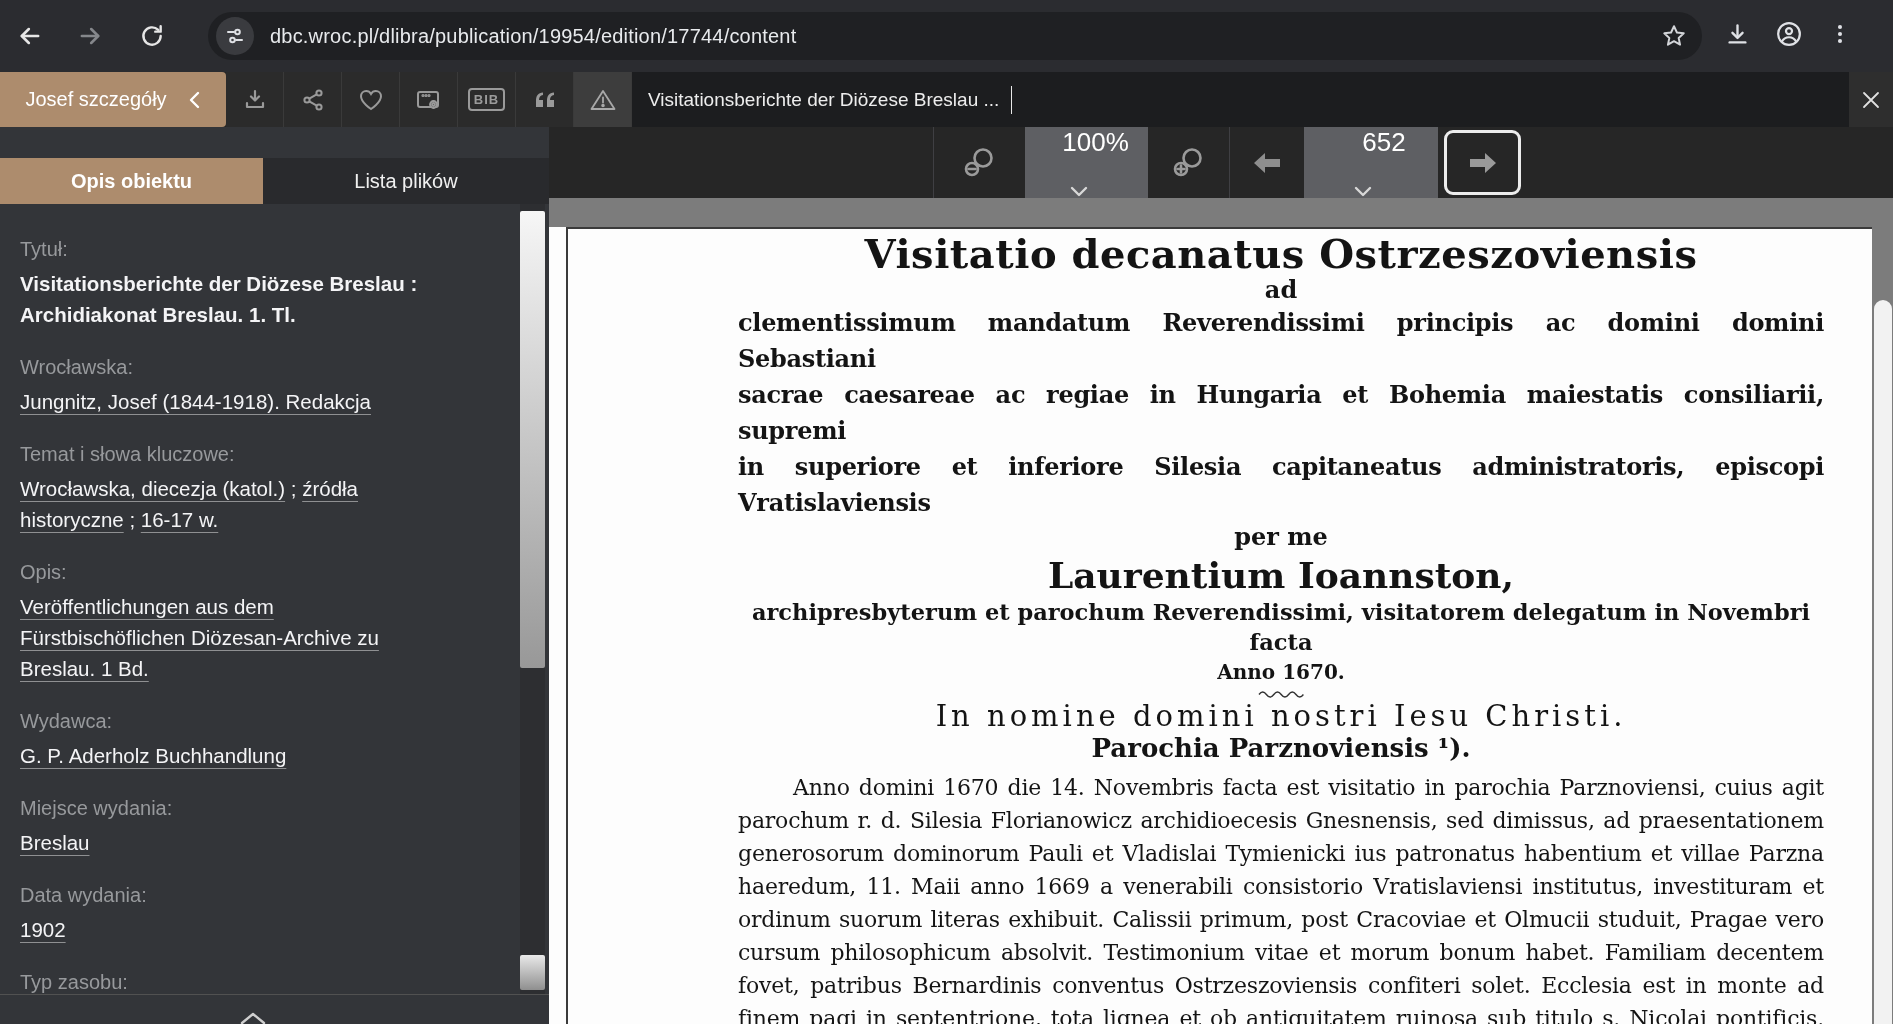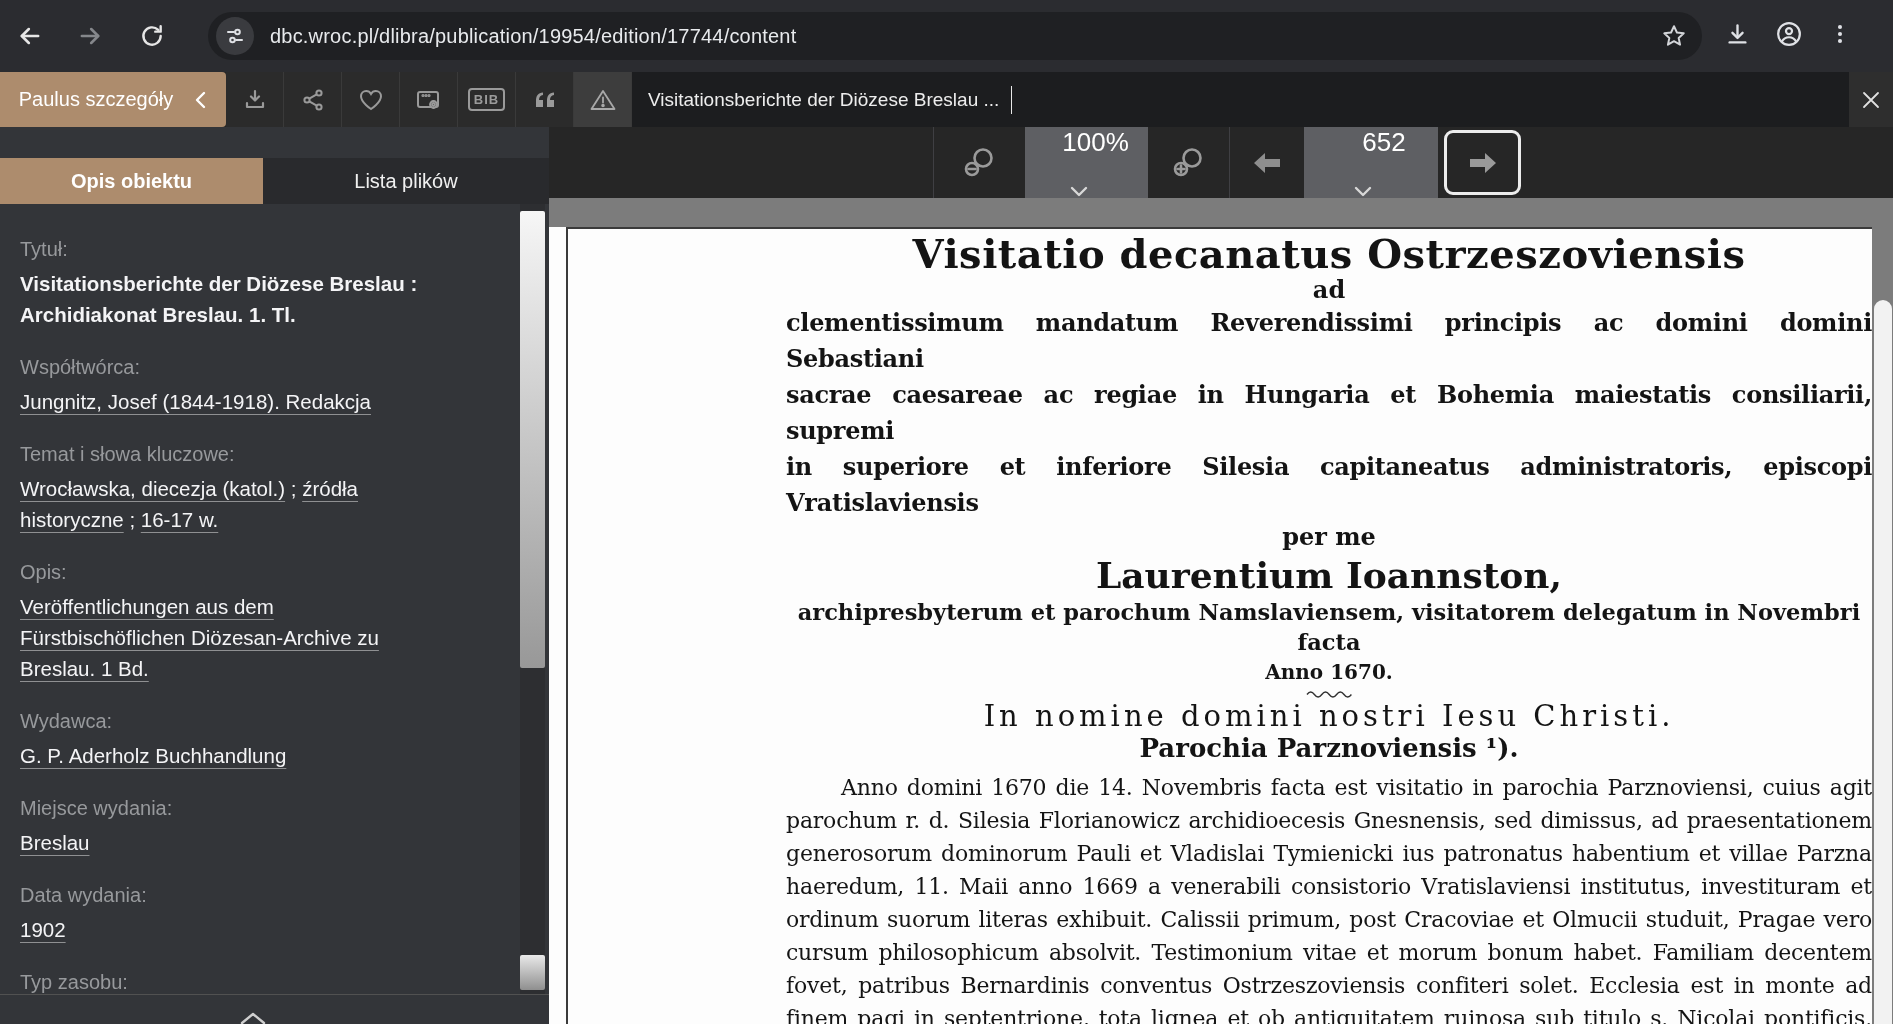--- a/index.html
+++ b/index.html
@@ -67,21 +67,21 @@
   .vt{position:absolute;top:0;height:71px;display:flex;align-items:center;justify-content:center;cursor:pointer;flex-direction:column;}
   .vt-divL{border-left:1px solid #3f3f43;}
   .vt-dd{background:#5e5f63;justify-content:flex-start;}
   .vt-dd .dd-label{color:#fff;font-size:26px;margin-left:18px;flex:1;}
   .vt-dd svg{margin-right:16px;}
   .next-ring{position:absolute;inset:3px;border:3px solid #ececec;border-radius:9px;pointer-events:none;}
 
   .viewer-canvas{position:absolute;left:0;top:71px;right:0;bottom:0;background:#fdfdfd;}
   .gray-strip{position:absolute;left:0;top:0;width:100%;height:29px;background:#7c7c7c;}
   .page{position:absolute;left:17px;top:29px;right:21px;bottom:0;background:#fdfdfd;
-        border-top:2px solid #3b3b3b;border-left:2px solid #3b3b3b;padding-left:48px;}
+        border-top:2px solid #3b3b3b;border-left:2px solid #3b3b3b;}
   .page-rightline{position:absolute;right:29px;top:29px;bottom:0;width:1px;background:#9a9a9a;opacity:.5;}
   .doc-scrollbar{position:absolute;top:0;right:0;width:21px;height:100%;background:#7c7c7c;}
   .doc-thumb{position:absolute;top:102px;left:2px;right:1px;bottom:0;background:#f2f2f2;
              border-radius:9px 9px 0 0;cursor:pointer;}
 
   
   .page-text{width:1086px;margin:4px 0 0 170px;font-family:"DejaVu Serif",serif;color:#141414;}
   .d-center{text-align:center;}
   .d-title{font-size:40px;font-weight:bold;line-height:42px;letter-spacing:.5px;}
   .d-ad{font-size:24px;font-weight:bold;line-height:30px;}
@@ -158,21 +158,21 @@
             <circle cx="12" cy="5.5" r="1.9"></circle>
             <circle cx="12" cy="12" r="1.9"></circle>
             <circle cx="12" cy="18.5" r="1.9"></circle>
           </svg>
       </div>
     </div>
   </div>
 
   <div class="app-toolbar">
     <div class="hide-details">
-      <span>Paulus szczegóły</span>
+      <span>Josef szczegóły</span>
       <svg width="14" height="20" viewBox="0 0 14 20" fill="none" stroke="#fff" stroke-width="2.4" stroke-linecap="round" stroke-linejoin="round">
           <path d="M11 3l-7 7 7 7"></path>
         </svg>
     </div>
     <div class="tool-btn">
       <svg width="24" height="24" viewBox="0 0 24 24" fill="none" stroke="#9a9a9a" stroke-width="2.2" stroke-linecap="round" stroke-linejoin="round">
           <path d="M12 3v9"></path>
           <path d="M8 8.5l4 4 4-4"></path>
           <path d="M4 15v4h16v-4"></path>
         </svg>
@@ -231,21 +231,21 @@
   <div class="main">
 
     <aside class="sidebar">
       <div class="side-tabs">
         <div class="side-tab active">Opis obiektu</div>
         <div class="side-tab inactive">Lista plików</div>
       </div>
       <div class="side-content" id="sidebar-fields">
           <div class="f-label">Tytuł:</div>
           <div class="f-value f-title">Visitationsberichte der Diözese Breslau : Archidiakonat Breslau. 1. Tl.</div>
-          <div class="f-label">Współtwórca:</div>
+          <div class="f-label">Wrocławska:</div>
           <div class="f-value"><span class="f-link">Jungnitz, Josef (1844-1918). Redakcja</span></div>
           <div class="f-label">Temat i słowa kluczowe:</div>
           <div class="f-value"><span class="f-link">Wrocławska, diecezja (katol.)</span> ; <span class="f-link">źródła historyczne</span> ; <span class="f-link">16-17 w.</span></div>
           <div class="f-label">Opis:</div>
           <div class="f-value"><span class="f-link">Veröffentlichungen aus dem Fürstbischöflichen Diözesan-Archive zu Breslau. 1 Bd.</span></div>
           <div class="f-label">Wydawca:</div>
           <div class="f-value"><span class="f-link">G. P. Aderholz Buchhandlung</span></div>
           <div class="f-label">Miejsce wydania:</div>
           <div class="f-value"><span class="f-link">Breslau</span></div>
           <div class="f-label">Data wydania:</div>
@@ -313,21 +313,21 @@
           <div class="page-text">
             <div class="d-center d-title">Visitatio decanatus Ostrzeszoviensis</div>
             <div class="d-center d-ad">ad</div>
             <div id="preamble">
                 <div class="d-pre">clementissimum mandatum Reverendissimi principis ac domini domini Sebastiani</div>
                 <div class="d-pre">sacrae caesareae ac regiae in Hungaria et Bohemia maiestatis consiliarii, supremi</div>
                 <div class="d-pre">in superiore et inferiore Silesia capitaneatus administratoris, episcopi Vratislaviensis</div>
               </div>
             <div class="d-center d-perme">per me</div>
             <div class="d-center d-author">Laurentium Ioannston,</div>
-            <div class="d-center d-sub">archipresbyterum et parochum Namslaviensem, visitatorem delegatum in Novembri facta</div>
+            <div class="d-center d-sub">archipresbyterum et parochum Reverendissimi, visitatorem delegatum in Novembri facta</div>
             <div class="d-center d-anno">Anno 1670.</div>
             <div class="ornament">
               <svg width="46" height="8" viewBox="0 0 46 8" fill="none" stroke="#333" stroke-width="1.4">
                   <path d="M1 4.5q3.7-5 7.4 0t7.4 0 7.4 0 7.4 0 7.4 0 7.4 0"></path>
                 </svg>
             </div>
             <div class="d-center d-invoc">In nomine domini nostri Iesu Christi.</div>
             <div class="d-center d-parish">Parochia Parznoviensis ¹).</div>
             <div class="d-body" id="body-lines">
                 <div class="d-line indent">Anno domini 1670 die 14. Novembris facta est visitatio in parochia Parznoviensi, cuius agit</div>

